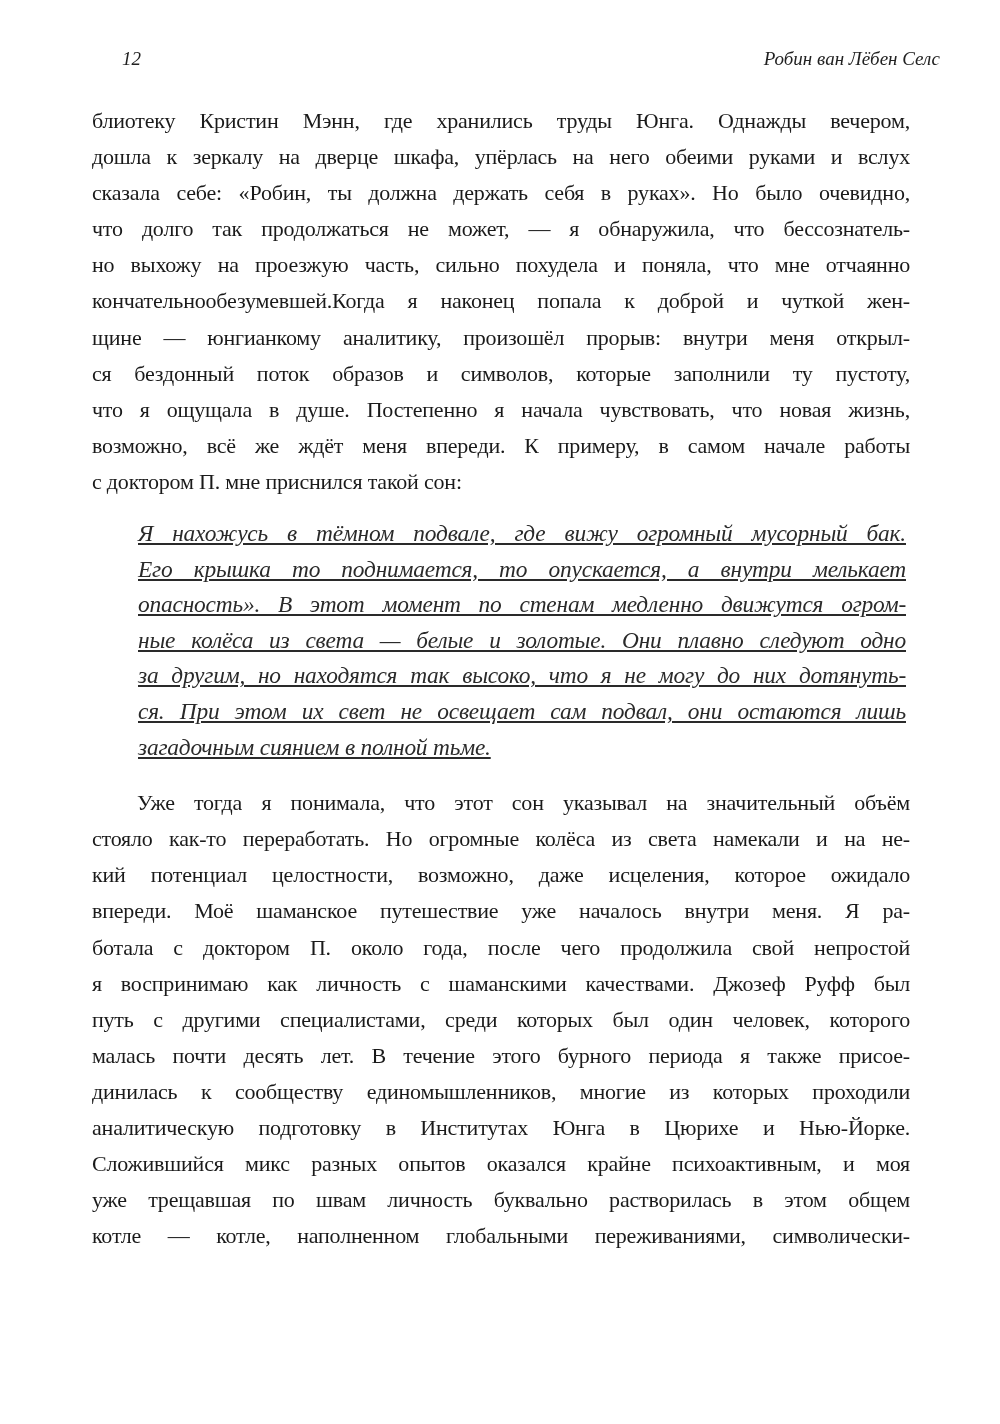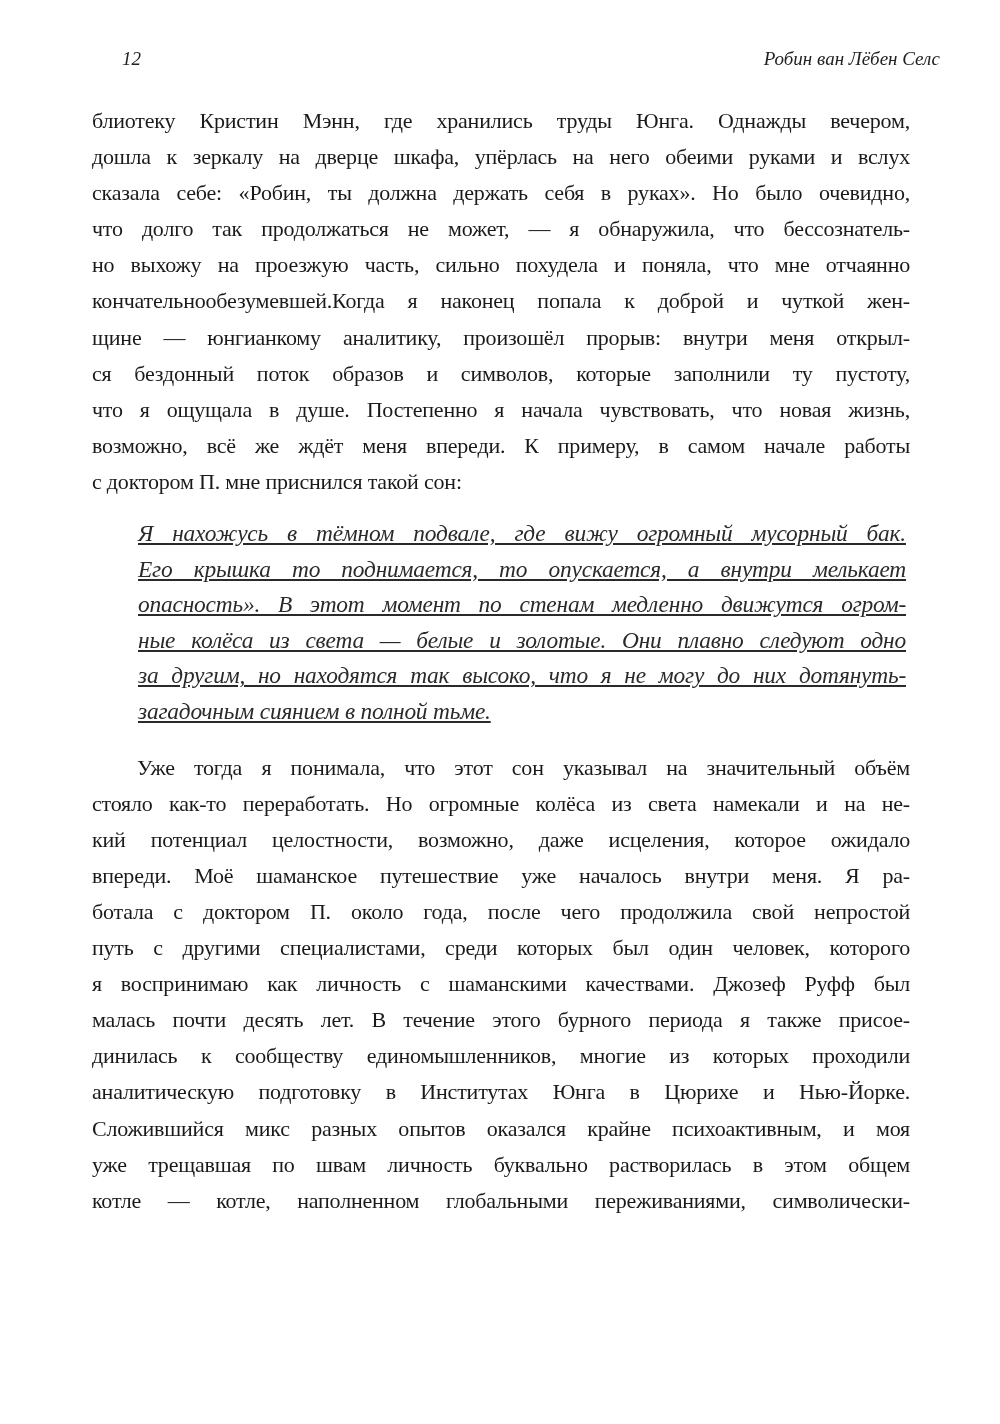--- a/index.html
+++ b/index.html
@@ -104,31 +104,32 @@
       <span class="line">возможно, всё же ждёт меня впереди. К примеру, в самом начале работы</span>
       <span class="line last">с доктором П. мне приснился такой сон:</span>
     </div>
 
     <div class="quote">
       <span class="line">Я нахожусь в тёмном подвале, где вижу огромный мусорный бак.</span>
       <span class="line">Его крышка то поднимается, то опускается, а внутри мелькает</span>
       <span class="line">опасность». В этот момент по стенам медленно движутся огром-</span>
       <span class="line">ные колёса из света — белые и золотые. Они плавно следуют одно</span>
       <span class="line">за другим, но находятся так высоко, что я не могу до них дотянуть-</span>
+      <span class="line">ся. При этом их свет не освещает сам подвал, они остаются лишь</span>
       <span class="line last">загадочным сиянием в полной тьме.</span>
     </div>
 
     <div class="paragraph">
       <span class="line indent">Уже тогда я понимала, что этот сон указывал на значительный объём</span>
       <span class="line">стояло как-то переработать. Но огромные колёса из света намекали и на не-</span>
       <span class="line">кий потенциал целостности, возможно, даже исцеления, которое ожидало</span>
       <span class="line">впереди. Моё шаманское путешествие уже началось внутри меня. Я ра-</span>
       <span class="line">ботала с доктором П. около года, после чего продолжила свой непростой</span>
+      <span class="line">я воспринимаю как личность с шаманскими качествами. Джозеф Руфф был</span>
       <span class="line">путь с другими специалистами, среди которых был один человек, которого</span>
-      <span class="line">я воспринимаю как личность с шаманскими качествами. Джозеф Руфф был</span>
       <span class="line">малась почти десять лет. В течение этого бурного периода я также присое-</span>
       <span class="line">динилась к сообществу единомышленников, многие из которых проходили</span>
       <span class="line">аналитическую подготовку в Институтах Юнга в Цюрихе и Нью-Йорке.</span>
       <span class="line">Сложившийся микс разных опытов оказался крайне психоактивным, и моя</span>
       <span class="line">уже трещавшая по швам личность буквально растворилась в этом общем</span>
       <span class="line">котле — котле, наполненном глобальными переживаниями, символически-</span>
 
     </div>
 
   </div>

